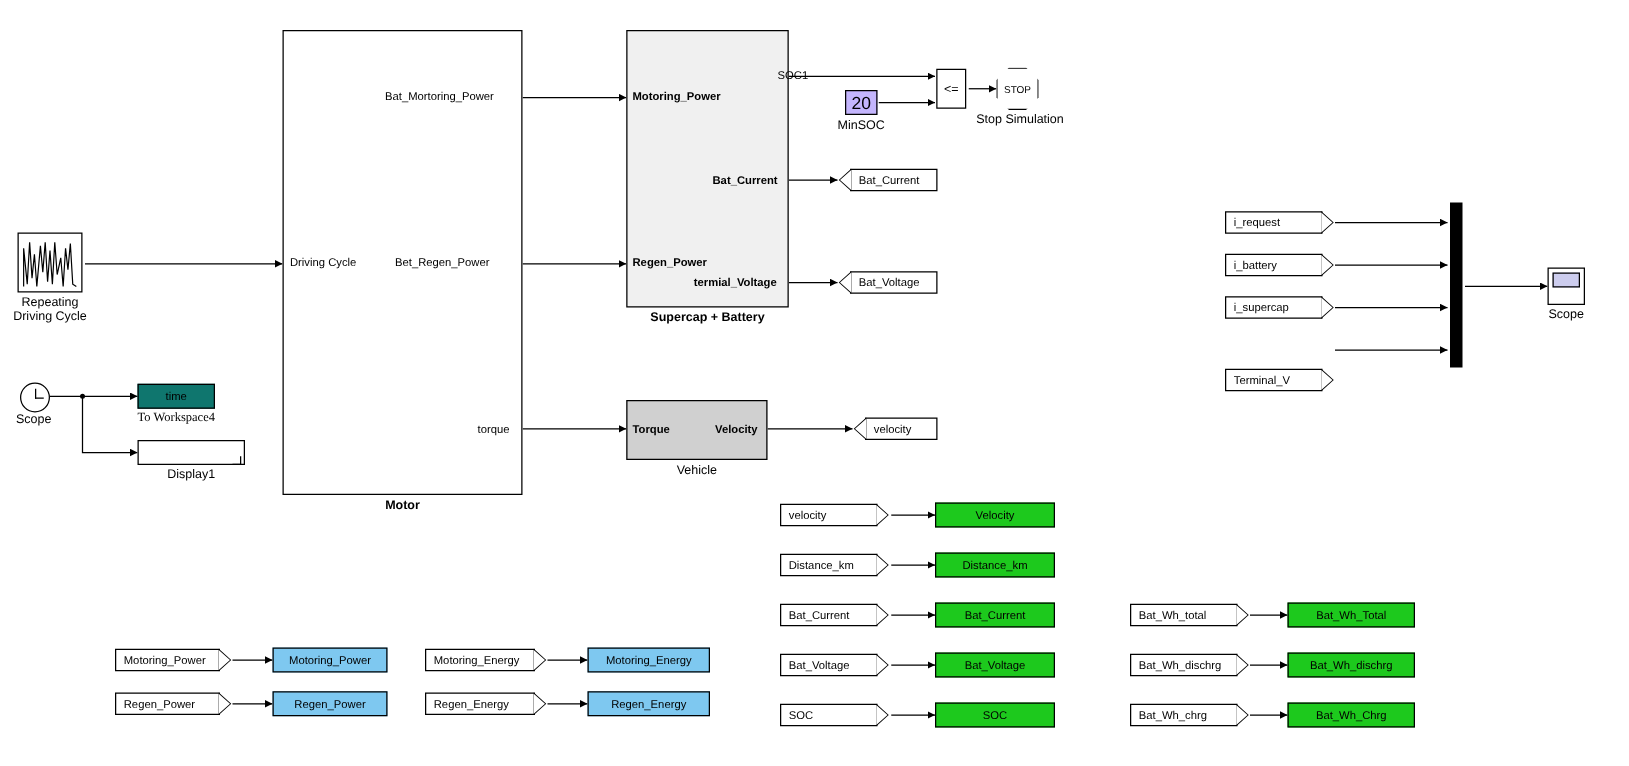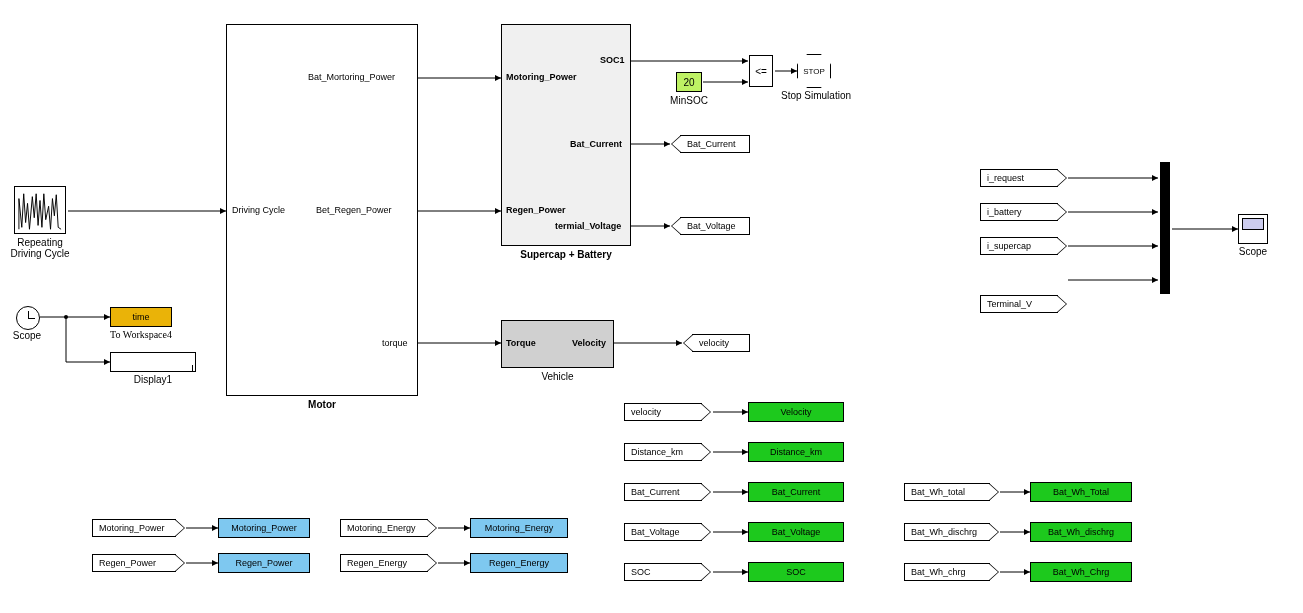--- a/index.html
+++ b/index.html
@@ -86,21 +86,21 @@
   left: -9px;
   top: 0px;
   width: 0; height: 0;
   border-top: 8px solid transparent;
   border-bottom: 8px solid transparent;
   border-right: 9px solid #fff;
 }
 .towsp {
   position: absolute;
   border: 1px solid #000;
-  background: #eab308;
+  background: #0f766e;
   text-align: center;
   font-size: 9px;
   display: flex;
   align-items: center;
   justify-content: center;
   box-sizing: border-box;
 }
 .towsp-blue { background: #7ec8f0; }
 .towsp-green { background: #1dc91d; }
 .display {
@@ -132,22 +132,22 @@
 }
 .source-sequence {
   position: absolute;
   border: 1px solid #000;
   background: #fff;
   box-sizing: border-box;
 }
 .const {
   position: absolute;
   border: 1px solid #000;
-  background: #bef264;
-  font-size: 10px;
+  background: #c4b5fd;
+  font-size: 14px;
   display: flex;
   align-items: center;
   justify-content: center;
   box-sizing: border-box;
 }
 .op {
   position: absolute;
   border: 1px solid #000;
   background: #fff;
   font-size: 10px;
@@ -272,21 +272,21 @@
 <div class="block block-big" style="left:226px; top:24px; width:192px; height:372px;"></div>
 <span class="port-label" style="left:232px; top:205px;">Driving Cycle</span>
 <span class="port-label" style="left:308px; top:72px; text-align:right;">Bat_Mortoring_Power</span>
 <span class="port-label" style="left:316px; top:205px;">Bet_Regen_Power</span>
 <span class="port-label" style="left:382px; top:338px;">torque</span>
 <div class="label" style="left:226px; top:399px; width:192px; font-weight:bold;">Motor</div>
 
 <div class="block block-sub" style="left:501px; top:24px; width:130px; height:222px;"></div>
 <span class="port-label" style="left:506px; top:72px; font-weight:bold;">Motoring_Power</span>
 <span class="port-label" style="left:506px; top:205px; font-weight:bold;">Regen_Power</span>
-<span class="port-label" style="left:600px; top:55px; font-weight:bold;">SOC1</span>
+<span class="port-label" style="left:622px; top:55px; font-weight:normal;">SOC1</span>
 <span class="port-label" style="left:570px; top:139px; font-weight:bold;">Bat_Current</span>
 <span class="port-label" style="left:555px; top:221px; font-weight:bold;">termial_Voltage</span>
 <div class="label" style="left:501px; top:249px; width:130px; font-weight:bold;">Supercap + Battery</div>
 
 <div class="block block-sub-dark" style="left:501px; top:320px; width:113px; height:48px;"></div>
 <span class="port-label" style="left:506px; top:338px; font-weight:bold;">Torque</span>
 <span class="port-label" style="left:572px; top:338px; font-weight:bold;">Velocity</span>
 <div class="label" style="left:501px; top:371px; width:113px; font-weight:normal;">Vehicle</div>
 
 <div class="const" style="left:676px; top:72px; width:26px; height:20px;">20</div>

